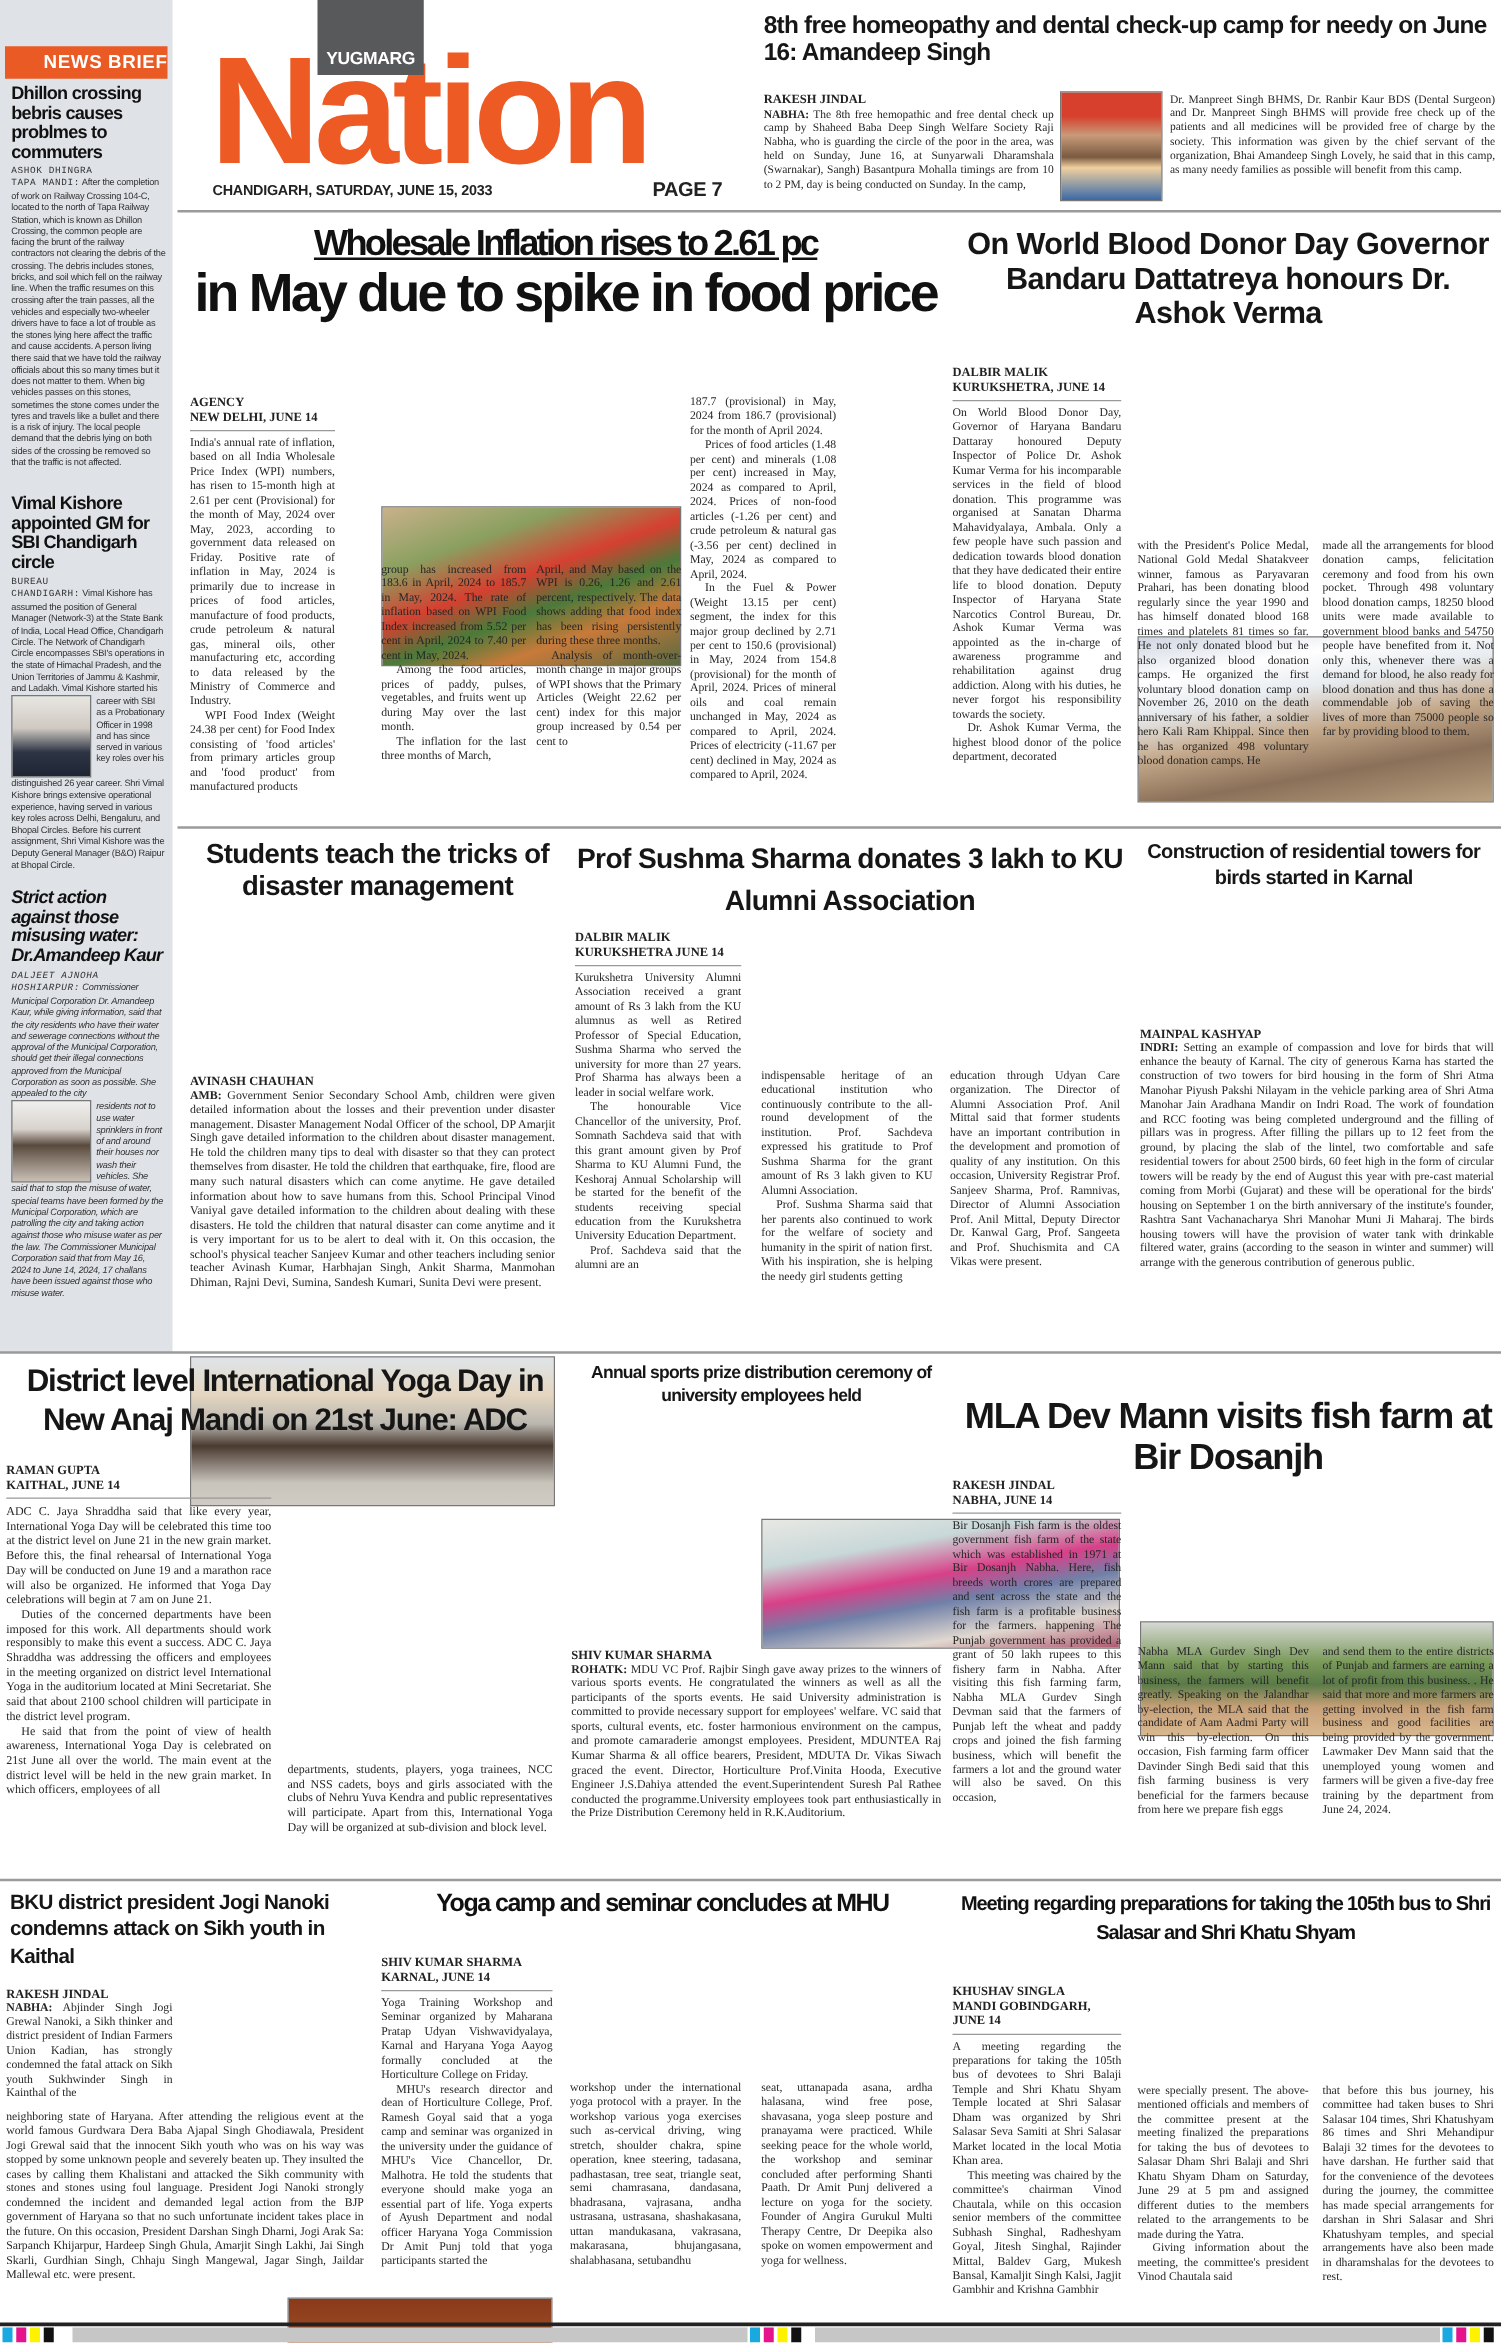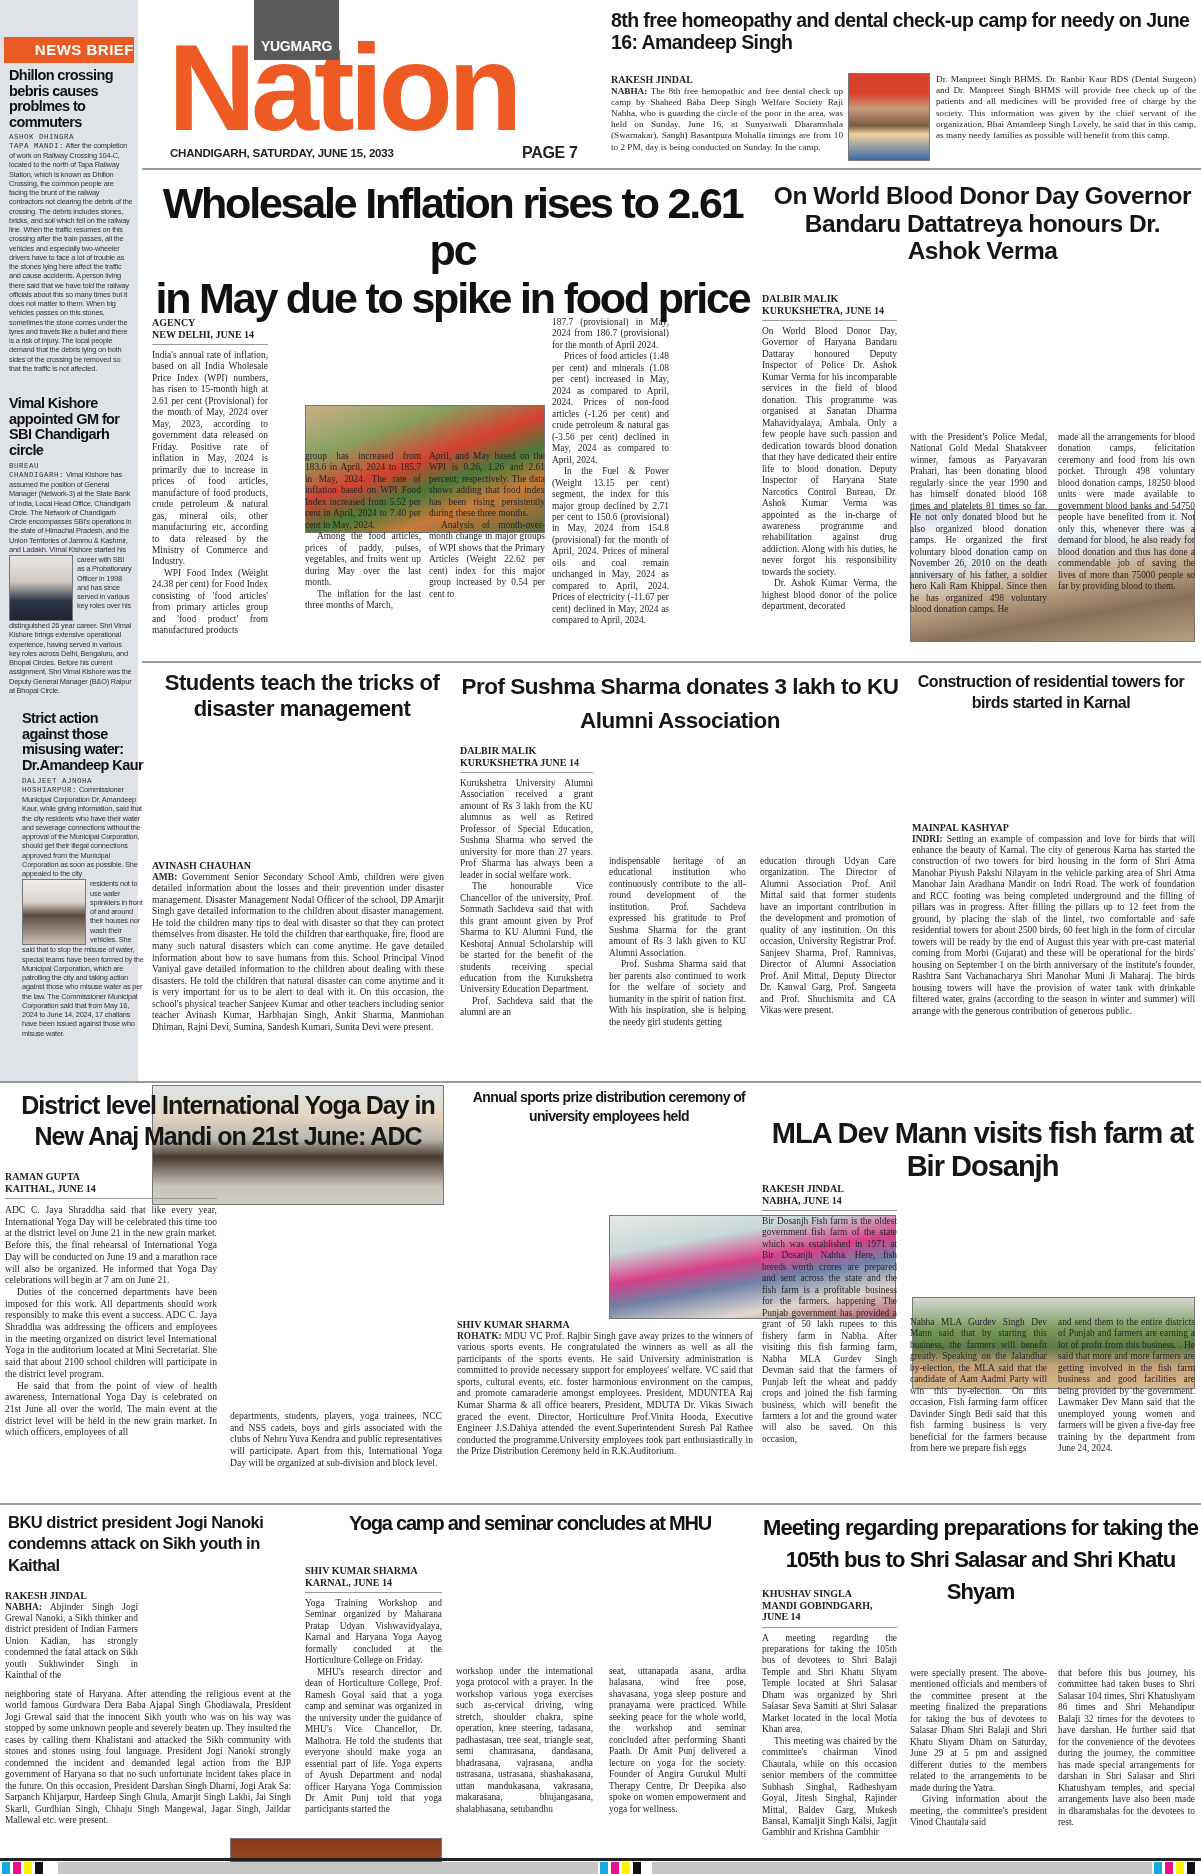--- a/index.html
+++ b/index.html
@@ -51,21 +51,21 @@
   <div class="sb-h">Vimal Kishore appointed GM for SBI Chandigarh circle</div>
   <div class="sb-by" style="margin-top:3px;">BUREAU</div>
   <div class="sb-body"><span class="sb-by">CHANDIGARH:</span> <span>Vimal Kishore has assumed the position of General Manager (Network-3) at the State Bank of India, Local Head Office, Chandigarh Circle. The Network of Chandigarh Circle encompasses SBI's operations in the state of Himachal Pradesh, and the Union Territories of Jammu &amp; Kashmir, and Ladakh. Vimal Kishore started his</span></div>
   <div style="display:flex; gap:4px; margin-top:1px;">
     <div class="photo" style="width:64px; height:66px; background:linear-gradient(180deg,#e8e6e2 0%,#cfc9c2 40%,#2d3444 70%,#1f2533 100%);"></div>
     <div class="sb-body" style="flex:1;">career with SBI as a Probationary Officer in 1998 and has since served in various key roles over his</div>
   </div>
   <div class="sb-body">distinguished 26 year career. Shri Vimal Kishore brings extensive operational experience, having served in various key roles across Delhi, Bengaluru, and Bhopal Circles. Before his current assignment, Shri Vimal Kishore was the Deputy General Manager (B&amp;O) Raipur at Bhopal Circle.</div>
 </div>
 
-<div class="abs" style="left:22px; top:711px; width:124px;">
+<div class="abs" style="left:9px; top:711px; width:124px;font-style:italic;">
   <div class="sb-h">Strict action against those misusing water: Dr.Amandeep Kaur</div>
   <div class="sb-by" style="margin-top:3px;">DALJEET AJNOHA</div>
   <div class="sb-body"><span class="sb-by">HOSHIARPUR:</span> <span>Commissioner Municipal Corporation Dr. Amandeep Kaur, while giving information, said that the city residents who have their water and sewerage connections without the approval of the Municipal Corporation, should get their illegal connections approved from the Municipal Corporation as soon as possible. She appealed to the city</span></div>
   <div style="display:flex; gap:4px; margin-top:1px;">
     <div class="photo" style="width:64px; height:66px; background:linear-gradient(180deg,#f0efee 0%,#d8d2cc 35%,#5a4a3e 55%,#c9bfb5 100%);"></div>
     <div class="sb-body" style="flex:1;">residents not to use water sprinklers in front of and around their houses nor wash their vehicles. She</div>
   </div>
   <div class="sb-body">said that to stop the misuse of water, special teams have been formed by the Municipal Corporation, which are patrolling the city and taking action against those who misuse water as per the law. The Commissioner Municipal Corporation said that from May 16, 2024 to June 14, 2024, 17 challans have been issued against those who misuse water.</div>
 </div>
 
@@ -82,21 +82,21 @@
   <div class="by">RAKESH JINDAL</div>
   <div class="body" style="font-size:9.2px;"><b>NABHA:</b> <span>The 8th free hemopathic and free dental check up camp by Shaheed Baba Deep Singh Welfare Society Raji Nabha, who is guarding the circle of the poor in the area, was held on Sunday, June 16, at Sunyarwali Dharamshala (Swarnakar), Sangh) Basantpura Mohalla timings are from 10 to 2 PM, day is being conducted on Sunday. In the camp,</span></div>
 </div>
 <div class="abs photo" style="left:848px; top:73px; width:82px; height:88px; background:linear-gradient(180deg,#d6402c 0%,#d6402c 22%,#c89a7a 40%,#7a5a40 60%,#f0d0a0 70%,#3a6aa8 100%);"></div>
 <div class="abs" style="left:936px; top:74px; width:260px;">
   <div class="body" style="font-size:9.2px;">Dr. Manpreet Singh BHMS, Dr. Ranbir Kaur BDS (Dental Surgeon) and Dr. Manpreet Singh BHMS will provide free check up of the patients and all medicines will be provided free of charge by the society. This information was given by the chief servant of the organization, Bhai Amandeep Singh Lovely, he said that in this camp, as many needy families as possible will benefit from this camp.</div>
 </div>
 <div class="hr" style="left:142px; top:168px; width:1059px;"></div>
 
 <div class="abs" style="left:155px; top:180px; width:595px; text-align:center;">
-  <div class="hl-cond" style="font-size:43px; letter-spacing:-2.2px; line-height:1.1;">Wholesale Inflation rises to 2.61 pc</div>
+  <div class="hl-cond" style="font-size:29px; letter-spacing:-2.2px; line-height:1.1;text-decoration:underline;">Wholesale Inflation rises to 2.61 pc</div>
   <div class="hl-cond" style="font-size:43px; letter-spacing:-2.2px; line-height:1.1;">in May due to spike in food price</div>
 </div>
 <div class="abs" style="left:152px; top:317px; width:116px;">
   <div class="by ruled">
       <div>AGENCY</div>
       <div>NEW DELHI, JUNE 14</div>
     </div>
   <div class="body" style="font-size:9.4px;">
       <p class="noind">India's annual rate of inflation, based on all India Wholesale Price Index (WPI) numbers, has risen to 15-month high at 2.61 per cent (Provisional) for the month of May, 2024 over May, 2023, according to government data released on Friday. Positive rate of inflation in May, 2024 is primarily due to increase in prices of food articles, manufacture of food products, crude petroleum &amp; natural gas, mineral oils, other manufacturing etc, according to data released by the Ministry of Commerce and Industry.</p>
       <p>WPI Food Index (Weight 24.38 per cent) for Food Index consisting of 'food articles' from primary articles group and 'food product' from manufactured products</p>
@@ -264,21 +264,21 @@
 </div>
 
 <div class="abs" style="left:456px; top:1666px; width:137px;">
   <div class="body" style="font-size:9.4px;">workshop under the international yoga protocol with a prayer. In the workshop various yoga exercises such as-cervical driving, wing stretch, shoulder chakra, spine operation, knee steering, tadasana, padhastasan, tree seat, triangle seat, semi chamrasana, dandasana, bhadrasana, vajrasana, andha ustrasana, ustrasana, shashakasana, uttan mandukasana, vakrasana, makarasana, bhujangasana, shalabhasana, setubandhu</div>
 </div>
 <div class="abs" style="left:609px; top:1666px; width:137px;">
   <div class="body" style="font-size:9.4px;">seat, uttanapada asana, ardha halasana, wind free pose, shavasana, yoga sleep posture and pranayama were practiced. While seeking peace for the whole world, the workshop and seminar concluded after performing Shanti Paath. Dr Amit Punj delivered a lecture on yoga for the society. Founder of Angira Gurukul Multi Therapy Centre, Dr Deepika also spoke on women empowerment and yoga for wellness.</div>
 </div>
 
 <div class="abs" style="left:763px; top:1512px; width:435px; text-align:center;">
-  <div class="hl-cond" style="font-size:22px; letter-spacing:-0.9px; line-height:1.45;">Meeting regarding preparations for taking the 105th bus to Shri Salasar and Shri Khatu Shyam</div>
+  <div class="hl-cond" style="font-size:16px; letter-spacing:-0.9px; line-height:1.45;">Meeting regarding preparations for taking the 105th bus to Shri Salasar and Shri Khatu Shyam</div>
 </div>
 <div class="abs" style="left:762px; top:1588px; width:135px;">
   <div class="by ruled">
       <div>KHUSHAV SINGLA</div>
       <div>MANDI GOBINDGARH, JUNE 14</div>
     </div>
   <div class="body" style="font-size:9.4px;">
       <p class="noind">A meeting regarding the preparations for taking the 105th bus of devotees to Shri Balaji Temple and Shri Khatu Shyam Temple located at Shri Salasar Dham was organized by Shri Salasar Seva Samiti at Shri Salasar Market located in the local Motia Khan area.</p>
       <p>This meeting was chaired by the committee's chairman Vinod Chautala, while on this occasion senior members of the committee Subhash Singhal, Radheshyam Goyal, Jitesh Singhal, Rajinder Mittal, Baldev Garg, Mukesh Bansal, Kamaljit Singh Kalsi, Jagjit Gambhir and Krishna Gambhir</p>
     </div>

